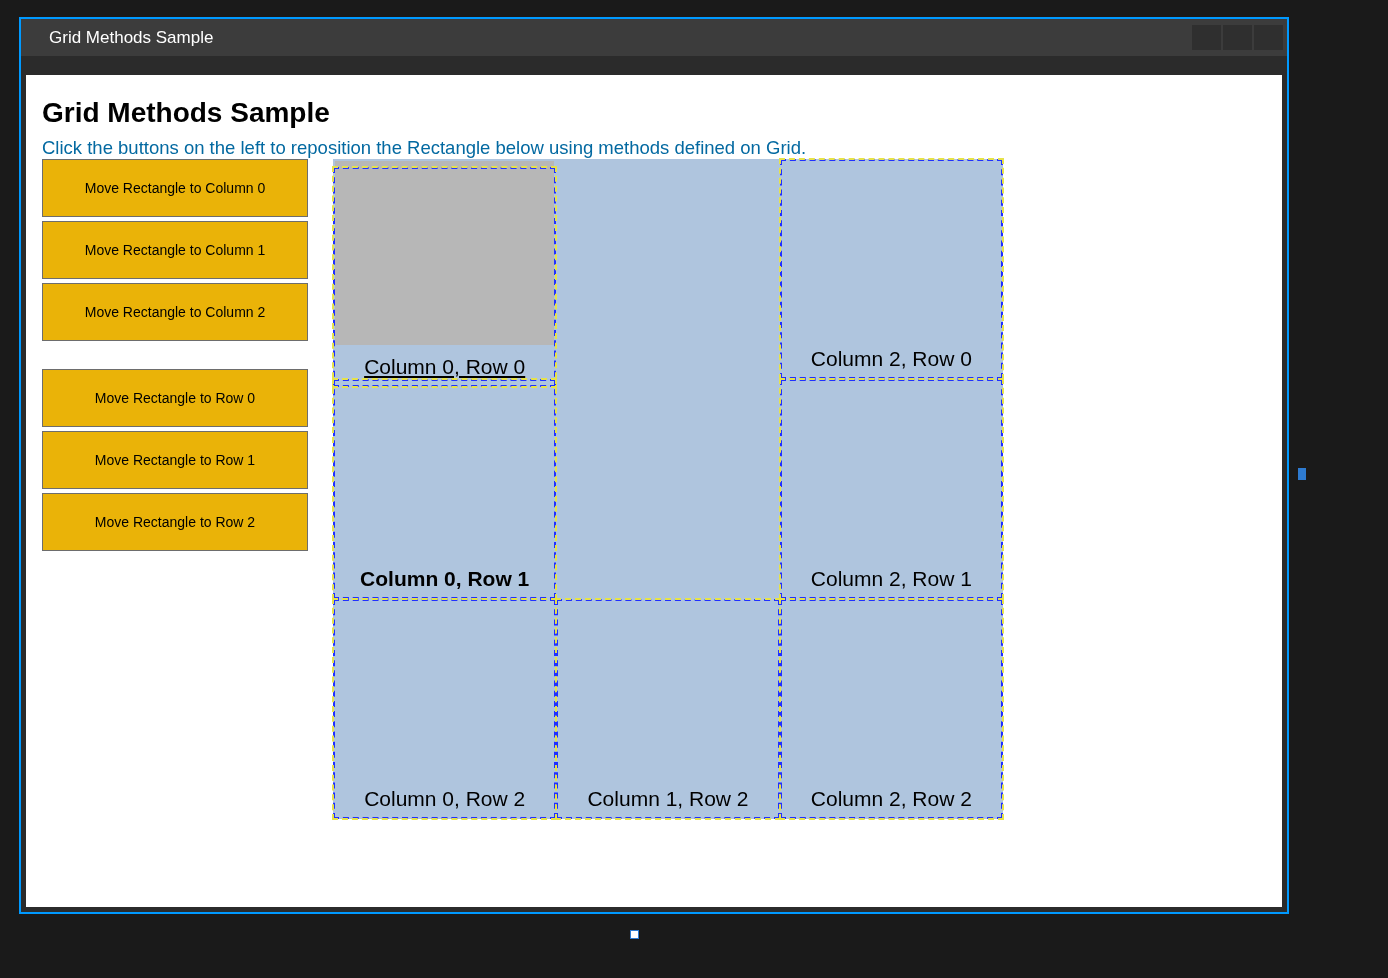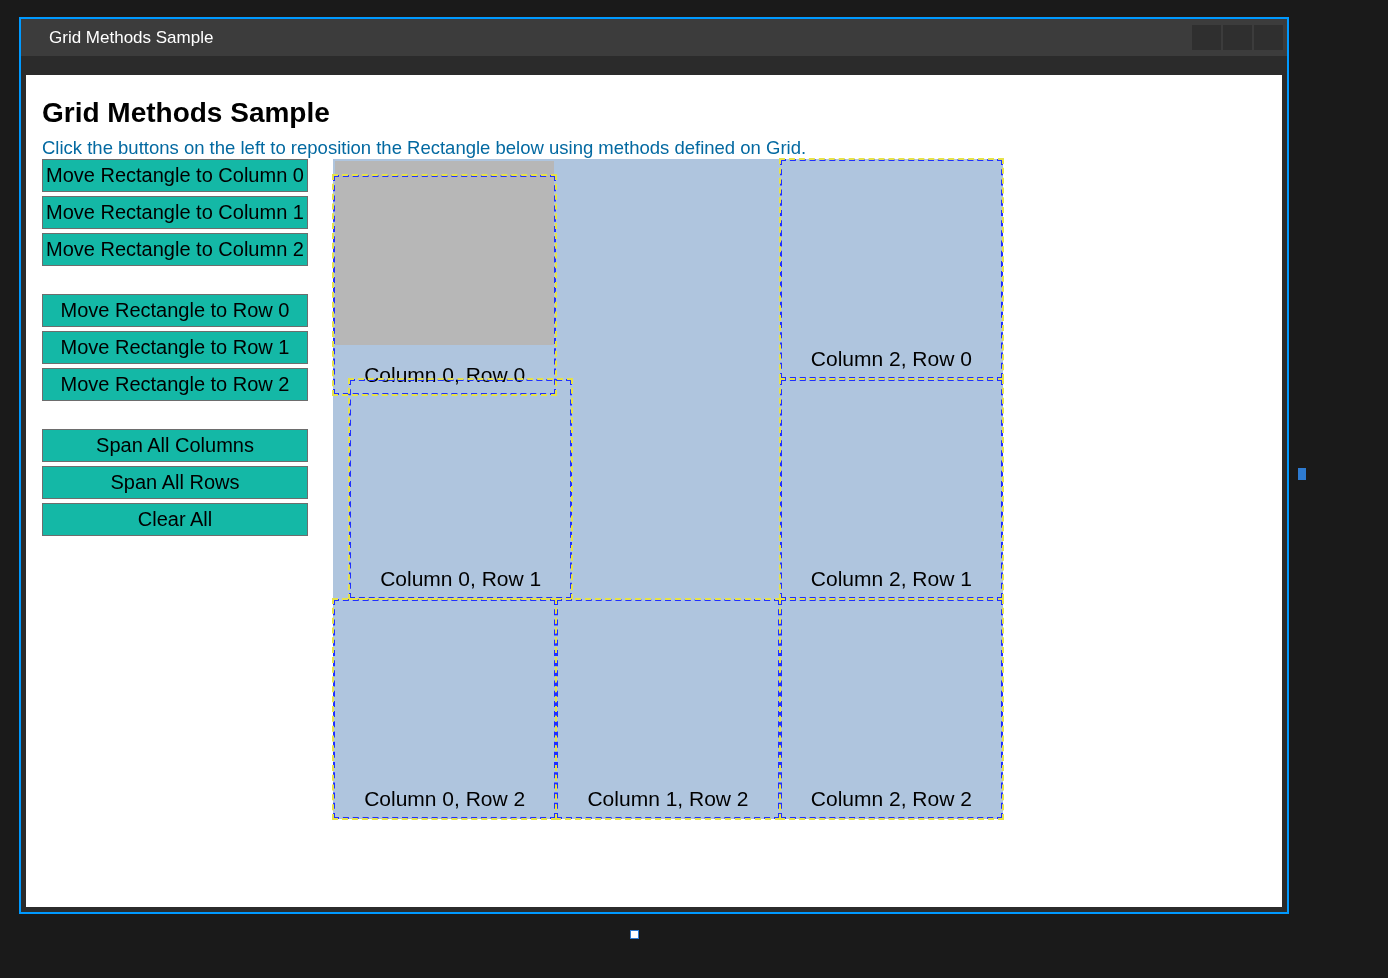--- a/index.html
+++ b/index.html
@@ -68,25 +68,25 @@
     }
     .button-panel {
       width: 266px;
       display: flex;
       flex-direction: column;
     }
     .btn-group { margin-bottom: 28px; }
     .btn-group:last-child { margin-bottom: 0; }
     .wpf-button {
       width: 100%;
-      background: #14b8a6;
+      background: #eab308;
       border: 1px solid #6d6d6d;
       font-family: inherit;
-      font-size: 20px;
-      padding: 4px 0;
+      font-size: 14px;
+      padding: 20px 0;
       text-align: center;
       color: #000;
       cursor: default;
     }
     .wpf-button + .wpf-button {
       border-top: 1px solid #6d6d6d;
       margin-top: 4px;
     }
     .grid-container {
       position: relative;
@@ -146,37 +146,32 @@
         <div class="btn-group">
           <button class="wpf-button">Move Rectangle to Column 0</button>
           <button class="wpf-button">Move Rectangle to Column 1</button>
           <button class="wpf-button">Move Rectangle to Column 2</button>
         </div>
         <div class="btn-group">
           <button class="wpf-button">Move Rectangle to Row 0</button>
           <button class="wpf-button">Move Rectangle to Row 1</button>
           <button class="wpf-button">Move Rectangle to Row 2</button>
         </div>
-        <div class="btn-group">
-          <button class="wpf-button">Span All Columns</button>
-          <button class="wpf-button">Span All Rows</button>
-          <button class="wpf-button">Clear All</button>
-        </div>
       </div>
 
       <div class="grid-container" id="grid-container">
 
       <div class="rect" style="left: 2px; top: 2px; width: 219.33px; height: 184px;"></div>
-          <div class="grid-cell" style="left: 0px; top: 16px; width: 223.33px; height: 220px;">
+          <div class="grid-cell" style="left: 0px; top: 8px; width: 223.33px; height: 220px; text-decoration: underline;">
             <span>Column 0, Row 0</span>
           </div>
           <div class="grid-cell" style="left: 446.66px; top: 0px; width: 223.33px; height: 220px;">
             <span>Column 2, Row 0</span>
           </div>
-          <div class="grid-cell" style="left: 16px; top: 220px; width: 223.33px; height: 220px;">
+          <div class="grid-cell" style="left: 0px; top: 220px; width: 223.33px; height: 220px; font-weight: bold;">
             <span>Column 0, Row 1</span>
           </div>
           <div class="grid-cell" style="left: 446.66px; top: 220px; width: 223.33px; height: 220px;">
             <span>Column 2, Row 1</span>
           </div>
           <div class="grid-cell" style="left: 0px; top: 440px; width: 223.33px; height: 220px;">
             <span>Column 0, Row 2</span>
           </div>
           <div class="grid-cell" style="left: 223.33px; top: 440px; width: 223.33px; height: 220px;">
             <span>Column 1, Row 2</span>

